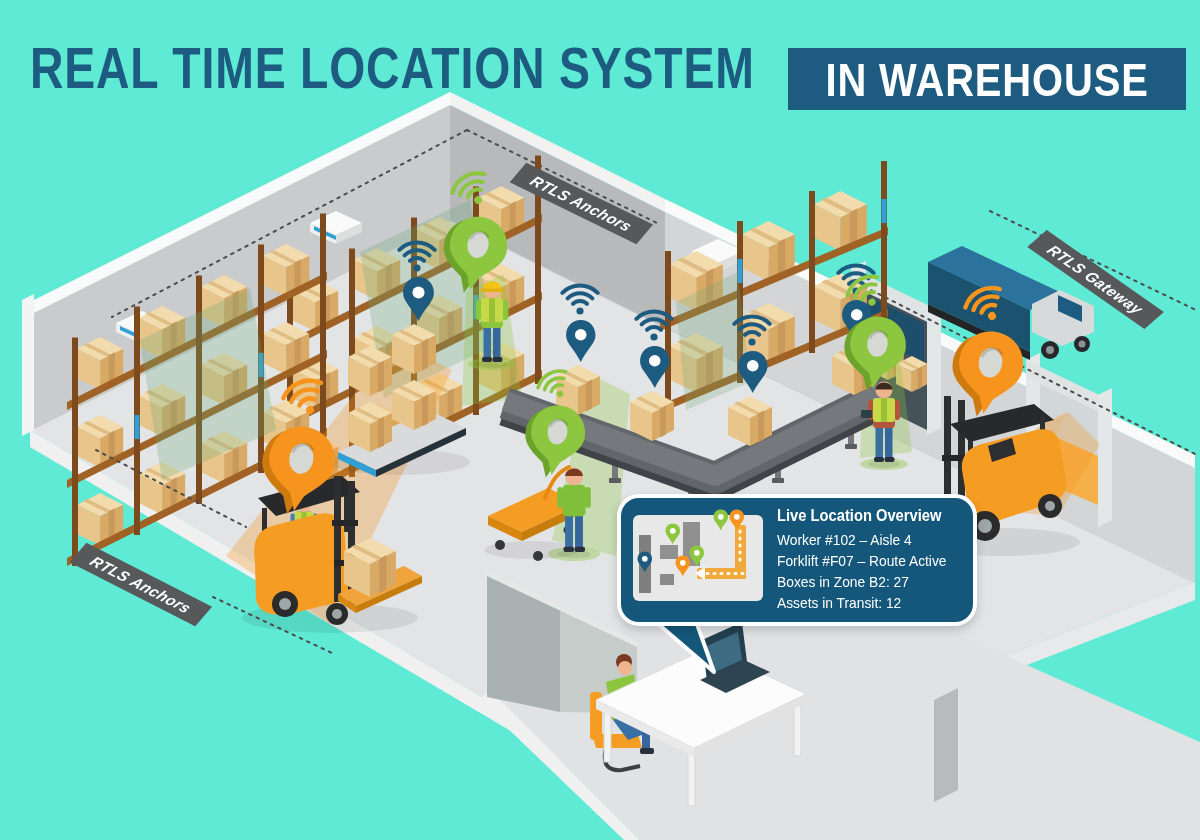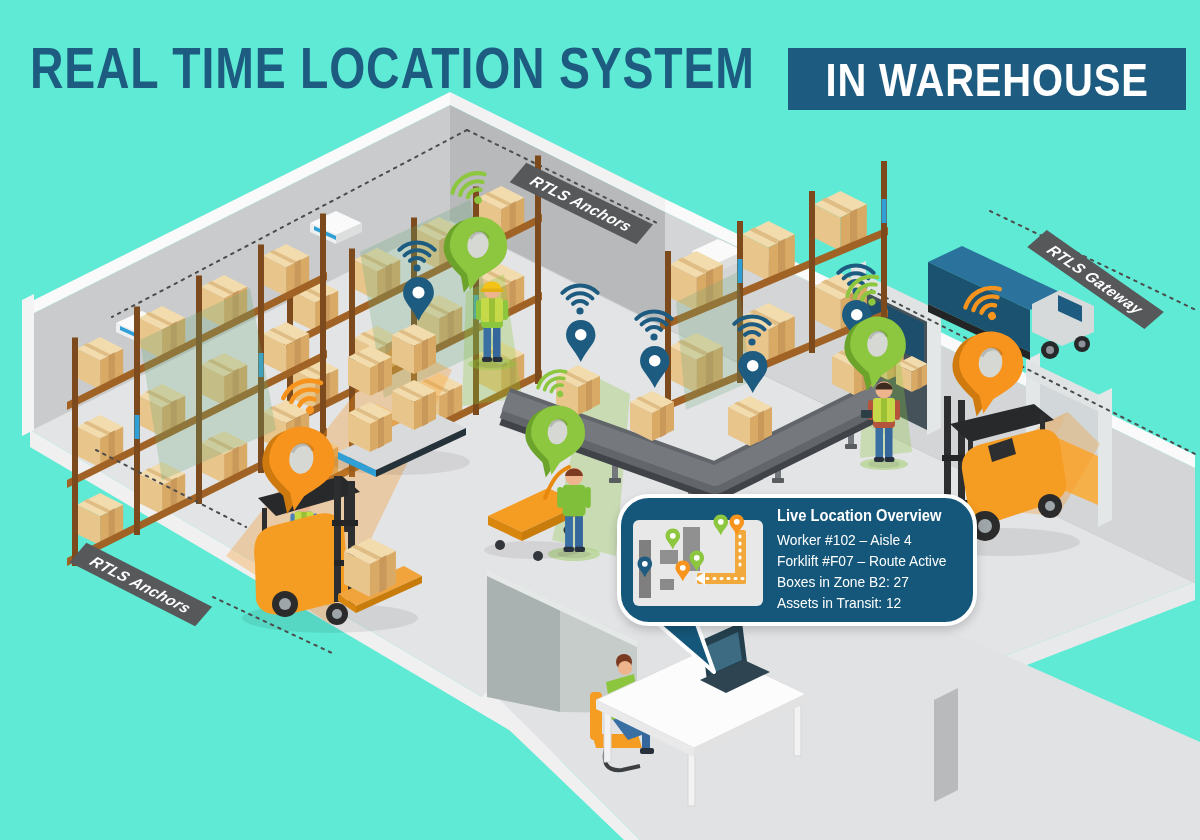--- a/index.html
+++ b/index.html
@@ -18,22 +18,22 @@
   .banner{position:absolute;z-index:3;background:#57585a;color:#fff;
     font-style:italic;font-weight:700;font-size:15px;line-height:1;
     padding:5px 16px;letter-spacing:.5px;white-space:nowrap;
     transform-origin:left center;}
   #banner-anchors-top{left:518px;top:160px;transform:rotate(26deg) skewX(-14deg);}
   #banner-anchors-left{left:78px;top:540px;transform:rotate(27deg) skewX(-14deg);}
   #banner-gateway{left:1037px;top:226px;transform:rotate(35deg) skewX(-14deg);}
   
   #callout-tail{position:absolute;left:622px;top:600px;z-index:4;}
   #callout{position:absolute;left:617px;top:494px;width:360px;z-index:5;
-    box-sizing:border-box;background:#15577a;border:4px solid #fff;border-radius:32px;
-    padding:9px 12px;display:flex;gap:10px;align-items:center;
+    box-sizing:border-box;background:#15577a;border:4px solid #fff;border-radius:22px;
+    padding:9px 12px;display:flex;gap:10px;
     box-shadow:0 4px 10px rgba(0,0,0,.18);}
   #callout .ct-text{color:#fff;transform:scaleX(.92);transform-origin:left center;}
   #callout .ct-title{font-weight:700;font-size:16px;margin:0 0 4px 0;white-space:nowrap;}
   #callout .ct-line{font-size:15px;line-height:21px;white-space:nowrap;}
   .mmap{flex:0 0 auto;border-radius:6px;}
 </style>
 </head>
 <body>
 
 <div id="stage">

